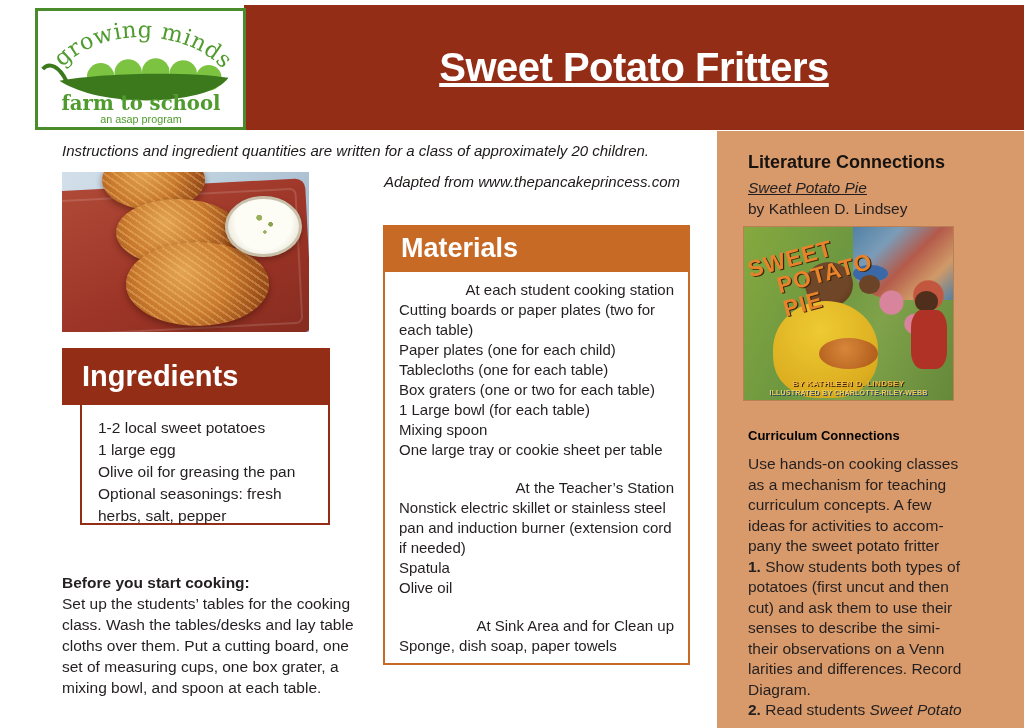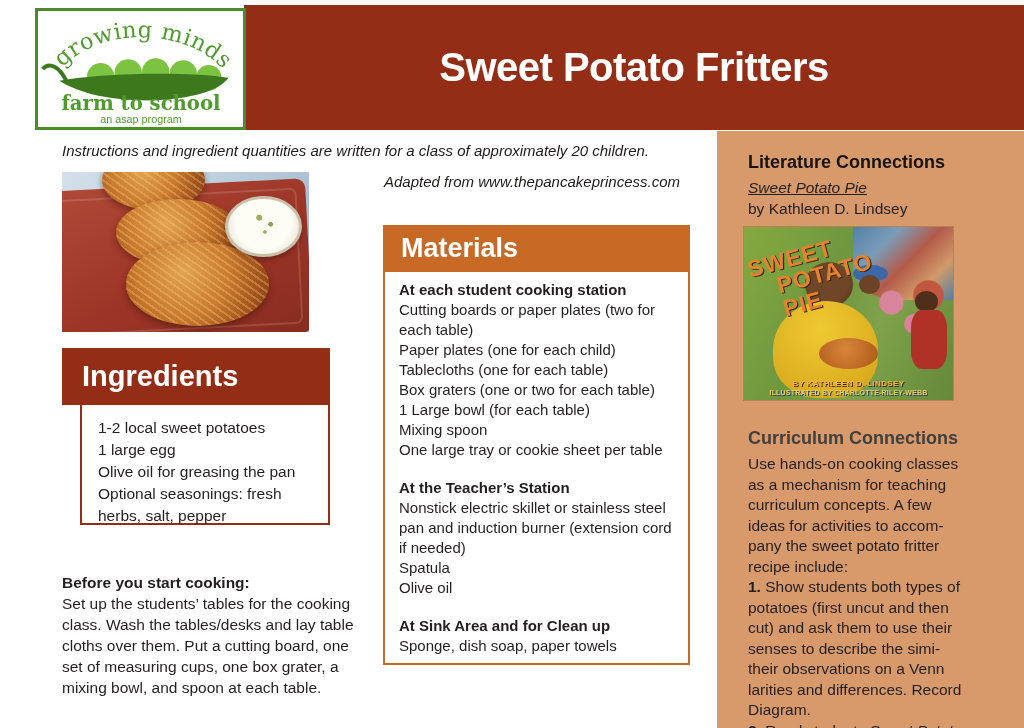--- a/index.html
+++ b/index.html
@@ -3,21 +3,21 @@
 <meta charset="utf-8">
 <style>
   * { margin:0; padding:0; box-sizing:border-box; }
   html,body { background:#fff; }
   body { font-family:"Liberation Sans", sans-serif; color:#231f20; }
   .page { position:relative; width:1024px; height:728px; background:#fff; overflow:hidden; }
 
   
   .banner { position:absolute; left:244px; top:5px; width:780px; height:125px;
             background:#932d16; display:flex; align-items:center; justify-content:center; }
-  .banner h1 { color:#fff; font-size:40px; font-weight:bold; letter-spacing:-0.5px; }
+  .banner h1 { color:#fff; font-size:40px; font-weight:bold; letter-spacing:-0.5px;text-decoration:underline; }
   .logo-box { position:absolute; left:35px; top:8px; width:211px; height:122px;
               background:#fff; border:3px solid #4a8b2c; z-index:2;
               display:flex; align-items:center; justify-content:center; }
 
   
   .intro-note { position:absolute; left:62px; top:142px; width:640px;
                 font-style:italic; font-size:15px; color:#1d1a19; }
   .adapted { position:absolute; left:380px; top:173px; width:300px; text-align:right;
              font-style:italic; font-size:15px; color:#1d1a19; }
 
@@ -56,30 +56,30 @@
   
   .before { position:absolute; left:62px; top:572px; width:300px; font-size:15.5px; line-height:21px; }
   .before b { display:block; font-size:15.5px; }
 
   
   .materials { position:absolute; left:383px; top:225px; width:307px; }
   .mat-header { height:47px; background:#c76a26; display:flex; align-items:center; }
   .mat-header h2 { color:#fff; font-size:27px; font-weight:bold; padding-left:18px; }
   .mat-body { border:2px solid #c76a26; border-top:none; height:393px; padding:8px 14px;
               font-size:15px; line-height:20px; background:#fff; }
-  .mat-sub { font-weight:bold; }
+  .mat-sub { font-weight:normal;text-align:right; }
   .mat-gap { margin-top:18px; }
 
   
   .sidebar { position:absolute; left:717px; top:131px; width:307px; height:597px;
              background:#d89a6b; overflow:hidden; }
   .lit-title { position:absolute; left:31px; top:21px; font-size:18px; font-weight:bold; color:#161210; }
   .book-title { position:absolute; left:31px; top:48px; font-size:15.5px; font-style:italic;text-decoration:underline; }
   .book-author { position:absolute; left:31px; top:69px; font-size:15.5px; }
-  .curr-title { position:absolute; left:31px; top:297px; font-size:18px; font-weight:bold; color:#404040; }
+  .curr-title { position:absolute; left:31px; top:297px; font-size:13px; font-weight:bold; color:#000000; }
   .curr-text { position:absolute; left:31px; top:323px; width:252px; font-size:15.5px; line-height:20.5px; }
   .curr-text i { font-style:italic; }
 
   
   .cover { position:absolute; left:27px; top:96px; width:209px; height:173px; overflow:hidden;
            background:linear-gradient(115deg,#86a93f 0%,#6d9740 40%,#7fa24a 62%,#65883a 100%);
            box-shadow:0 0 0 1px rgba(90,50,20,0.25); }
   .cv-crowd { position:absolute; right:0; top:0; width:48%; height:42%;
               background:linear-gradient(135deg,#4f7fae 0%,#7b9cc2 28%,#b8544a 52%,#d89a6b 76%,#4f7fae 100%);
               border-radius:0 0 0 45%; opacity:.92; }
@@ -226,21 +226,20 @@
       </div>
     </div>
 
     <div class="curr-title">Curriculum Connections</div>
     <div class="curr-text">
         <div class="s-line"><b></b><span>Use hands-on cooking classes</span><i></i></div>
         <div class="s-line"><b></b><span>as a mechanism for teaching</span><i></i></div>
         <div class="s-line"><b></b><span>curriculum concepts. A few</span><i></i></div>
         <div class="s-line"><b></b><span>ideas for activities to accom-</span><i></i></div>
         <div class="s-line"><b></b><span>pany the sweet potato fritter</span><i></i></div>
-        <div class="s-line"><b></b><span>recipe include:</span><i></i></div>
         <div class="s-line"><b>1.</b><span> Show students both types of</span><i></i></div>
         <div class="s-line"><b></b><span>potatoes (first uncut and then</span><i></i></div>
         <div class="s-line"><b></b><span>cut) and ask them to use their</span><i></i></div>
         <div class="s-line"><b></b><span>senses to describe the simi-</span><i></i></div>
         <div class="s-line"><b></b><span>their observations on a Venn</span><i></i></div>
         <div class="s-line"><b></b><span>larities and differences. Record</span><i></i></div>
         <div class="s-line"><b></b><span>Diagram.</span><i></i></div>
         <div class="s-line"><b>2.</b><span> Read students </span><i>Sweet Potato</i></div>
       </div>
   </div>

